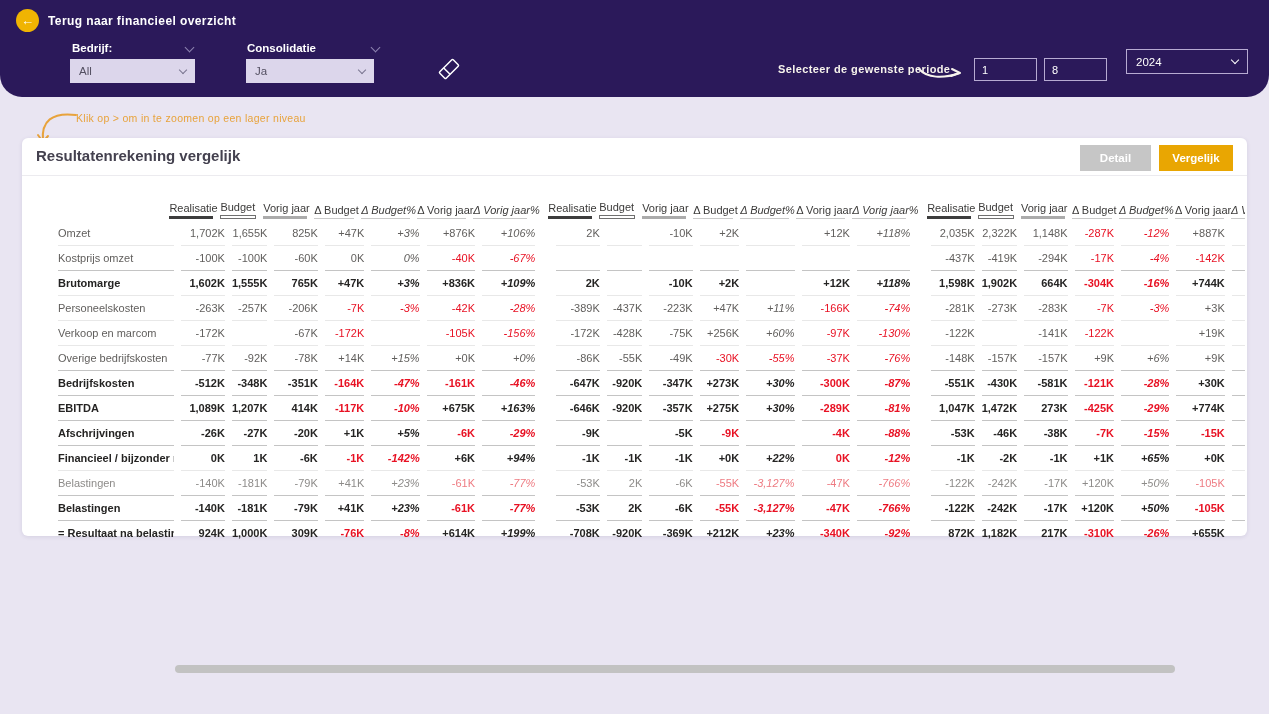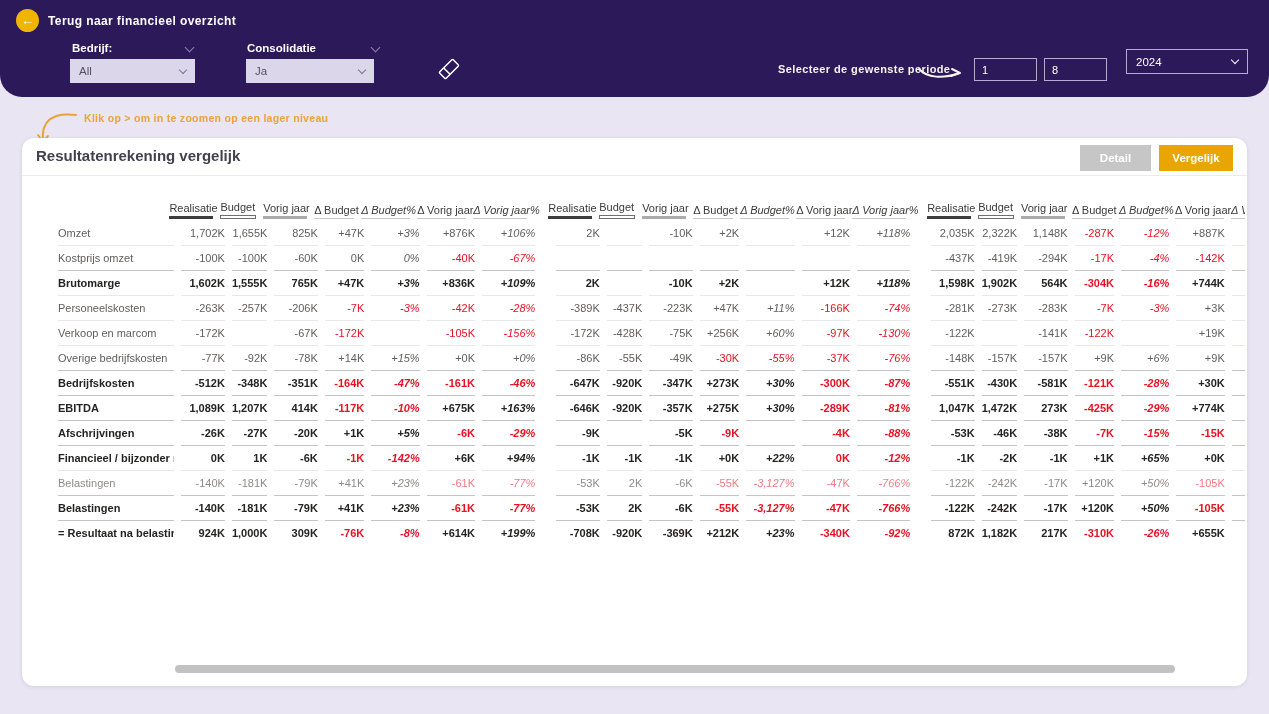--- a/index.html
+++ b/index.html
@@ -28,27 +28,27 @@
   .period-arrow { position:absolute; left:917px; top:64px; }
   .pinput { position:absolute; top:58px; width:63px; height:23px; border:1px solid #B7ABD2;
             background:transparent; color:#fff; font-size:11px; display:flex; align-items:center;
             padding-left:7px; }
   .pselect { position:absolute; left:1126px; top:49px; width:122px; height:25px; border:1px solid #B7ABD2;
              color:#fff; font-size:11.5px; display:flex; align-items:center; justify-content:space-between;
              padding:0 9px; cursor:pointer; }
   .pselect .chev { color:#fff; width:6px; height:6px; margin-top:-3px; }
 
   
-  .annot-text { position:absolute; left:84px; top:112px; color:#E8A33C; font-size:10.5px; font-weight:700;
+  .annot-text { position:absolute; left:76px; top:112px; color:#E8A33C; font-size:10.5px; font-weight:400;
                 letter-spacing:.3px; }
   .annot-arrow { position:absolute; left:36px; top:111px; }
 
   
-  .card { position:absolute; left:22px; top:138px; width:1225px; height:548px; background:#fff;
-          border-radius:12px; box-shadow:0 1px 4px rgba(40,25,90,.10); }
+  .card { position:absolute; left:22px; top:138px; width:1225px; height:398px; background:#fff;
+          border-radius:6px; box-shadow:0 1px 4px rgba(40,25,90,.10); }
   .card-head { height:38px; border-bottom:1px solid #ECEBEF; position:relative; }
   .card-title { position:absolute; left:14px; top:9px; font-size:15px; font-weight:700; color:#44414F; }
   .btn { position:absolute; top:7px; height:26px; border:none; color:#fff; font-size:11.5px; font-weight:700;
          font-family:"Liberation Sans",sans-serif; cursor:pointer; }
   .btn-detail { right:96px; width:71px; background:#C6C6C6; }
   .btn-vergelijk { right:14px; width:74px; background:#E9A602; }
 
   
   .table-clip { position:absolute; left:36px; top:56px; width:1187px; height:362px; overflow:hidden; }
   #matrix { width:1248px; font-size:11px; color:#605E5C; }
@@ -397,21 +397,21 @@
           <div class="dcell it gap sepdark" style="width: 54px;">
             <span>+118%</span>
           </div>
           <div class="dcell sepdark" style="width: 44px;">
             <span>1,598K</span>
           </div>
           <div class="dcell sepdark" style="width: 36px;">
             <span>1,902K</span>
           </div>
           <div class="dcell sepdark" style="width: 44px;">
-            <span>564K</span>
+            <span>664K</span>
           </div>
           <div class="dcell red sepdark" style="width: 40px;">
             <span>-304K</span>
           </div>
           <div class="dcell it red sepdark" style="width: 49px;">
             <span>-16%</span>
           </div>
           <div class="dcell sepdark" style="width: 49px;">
             <span>+744K</span>
           </div>

